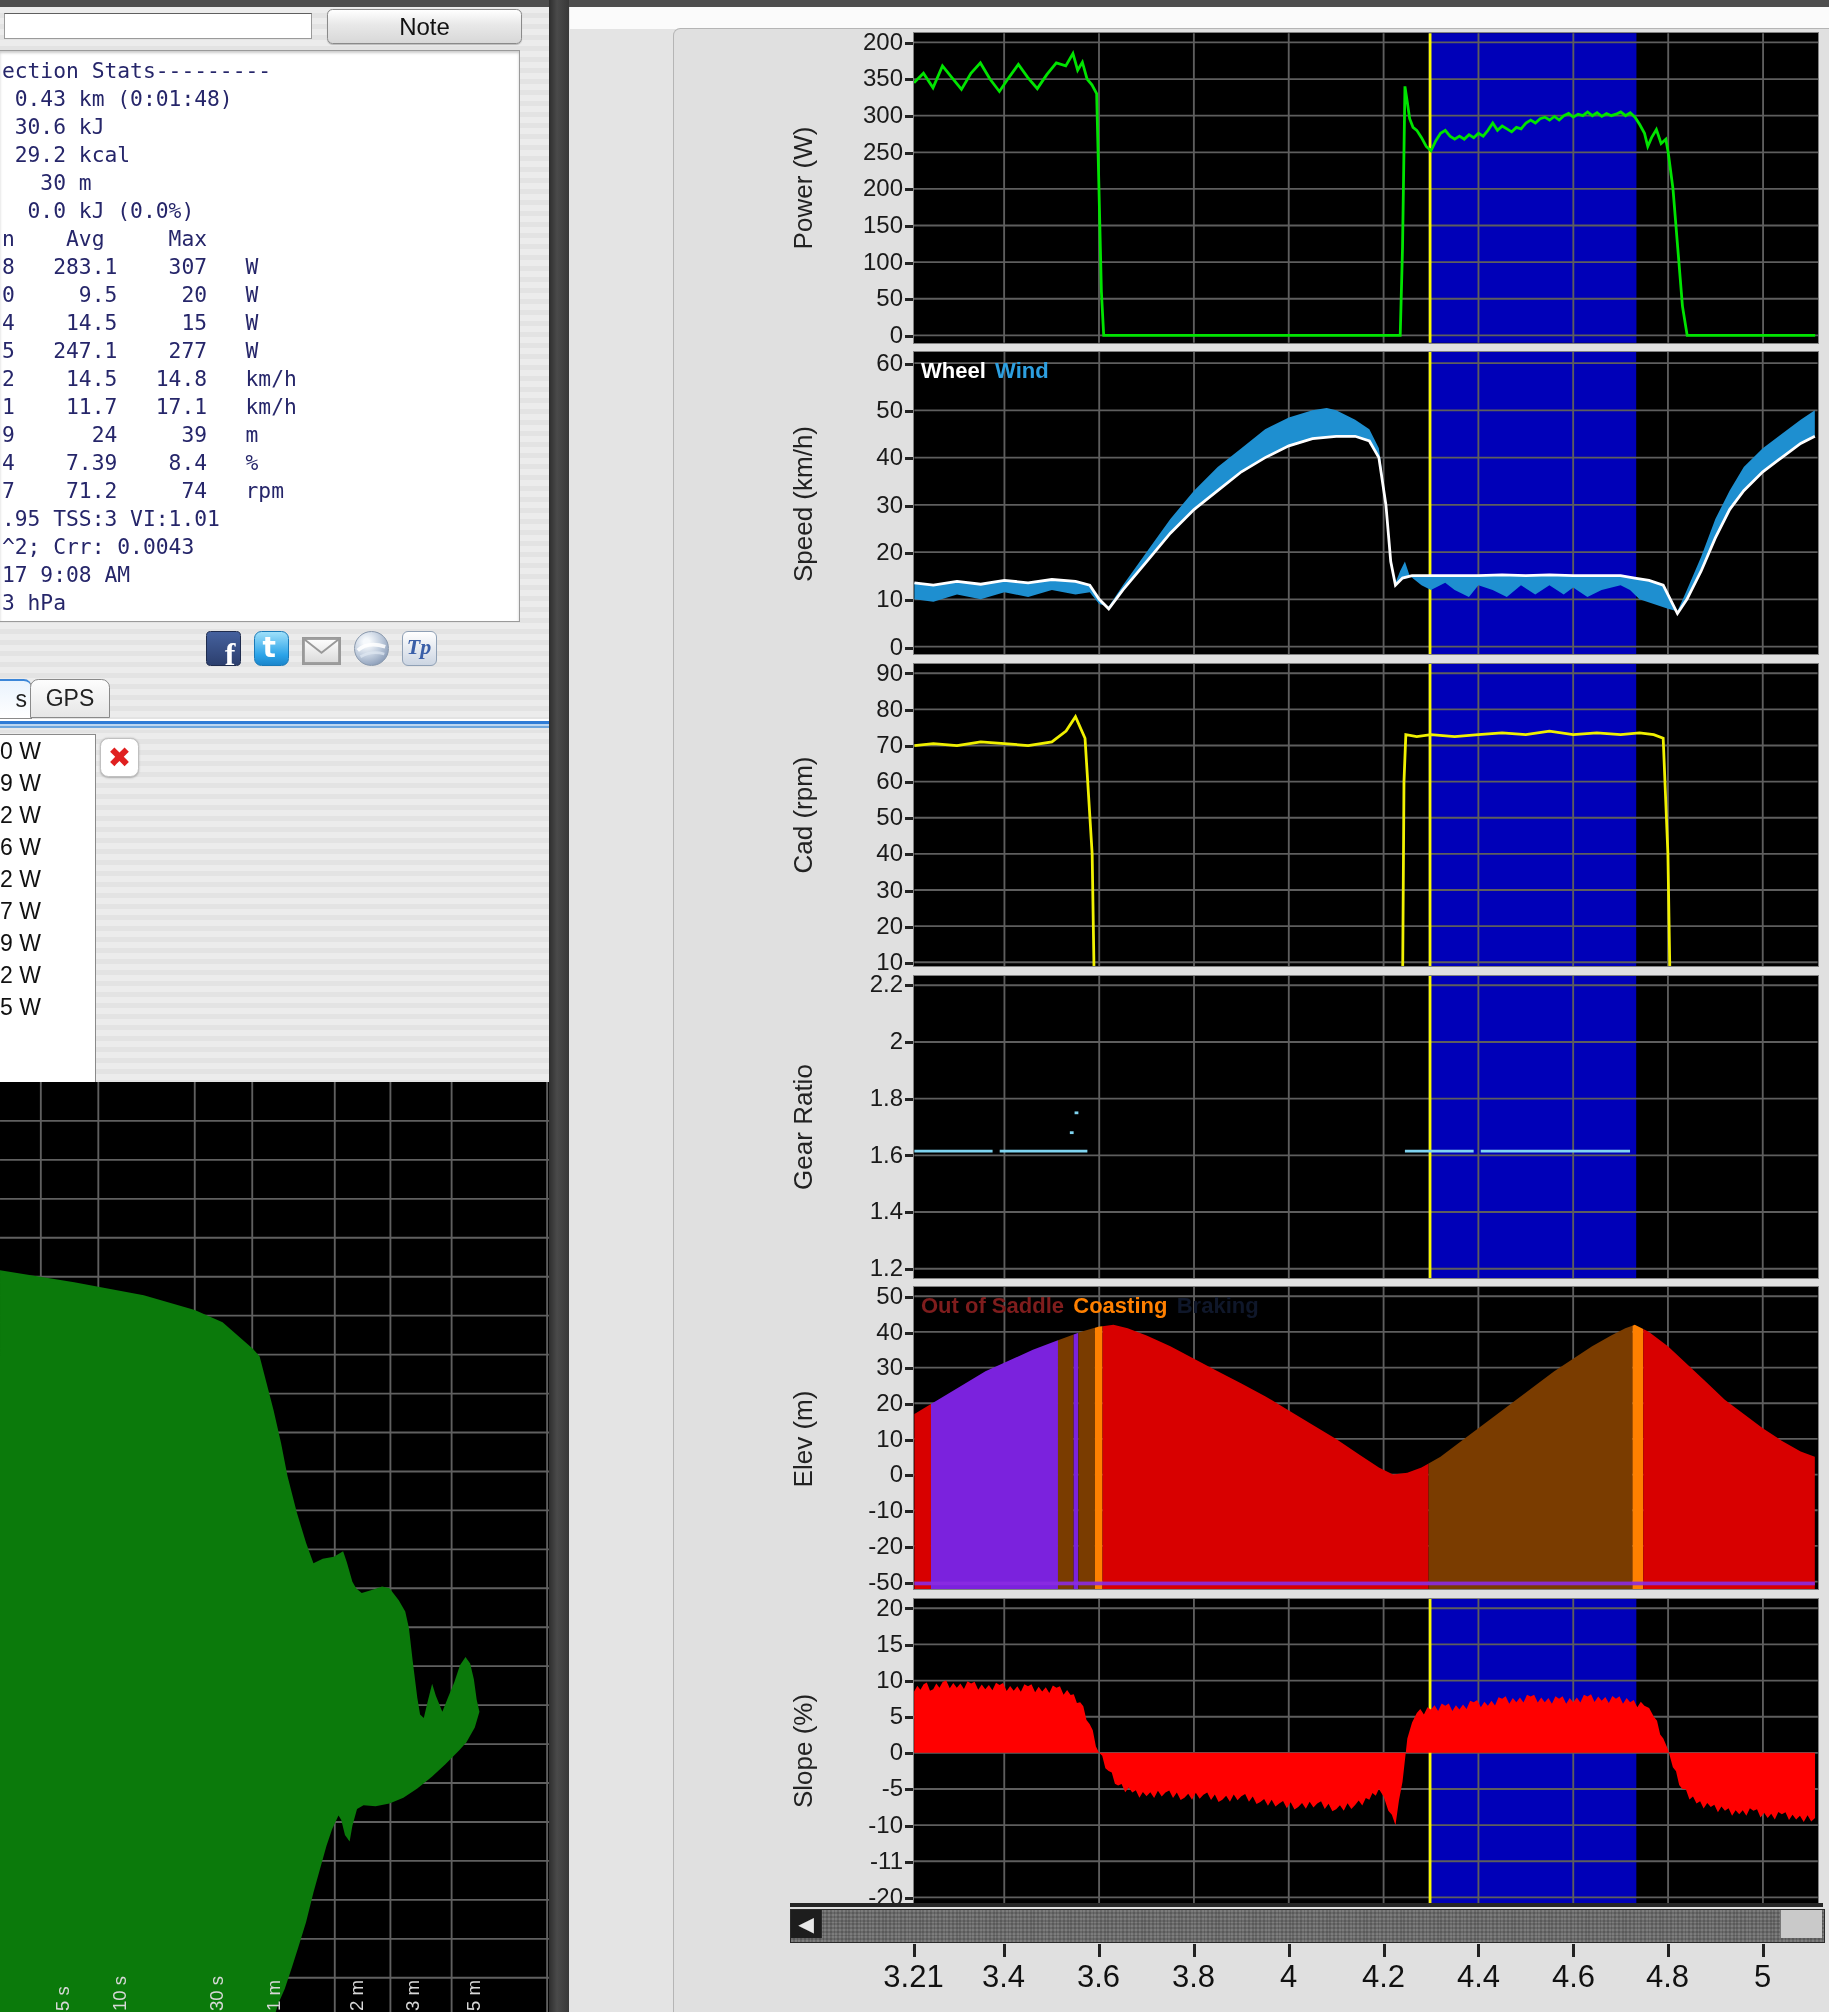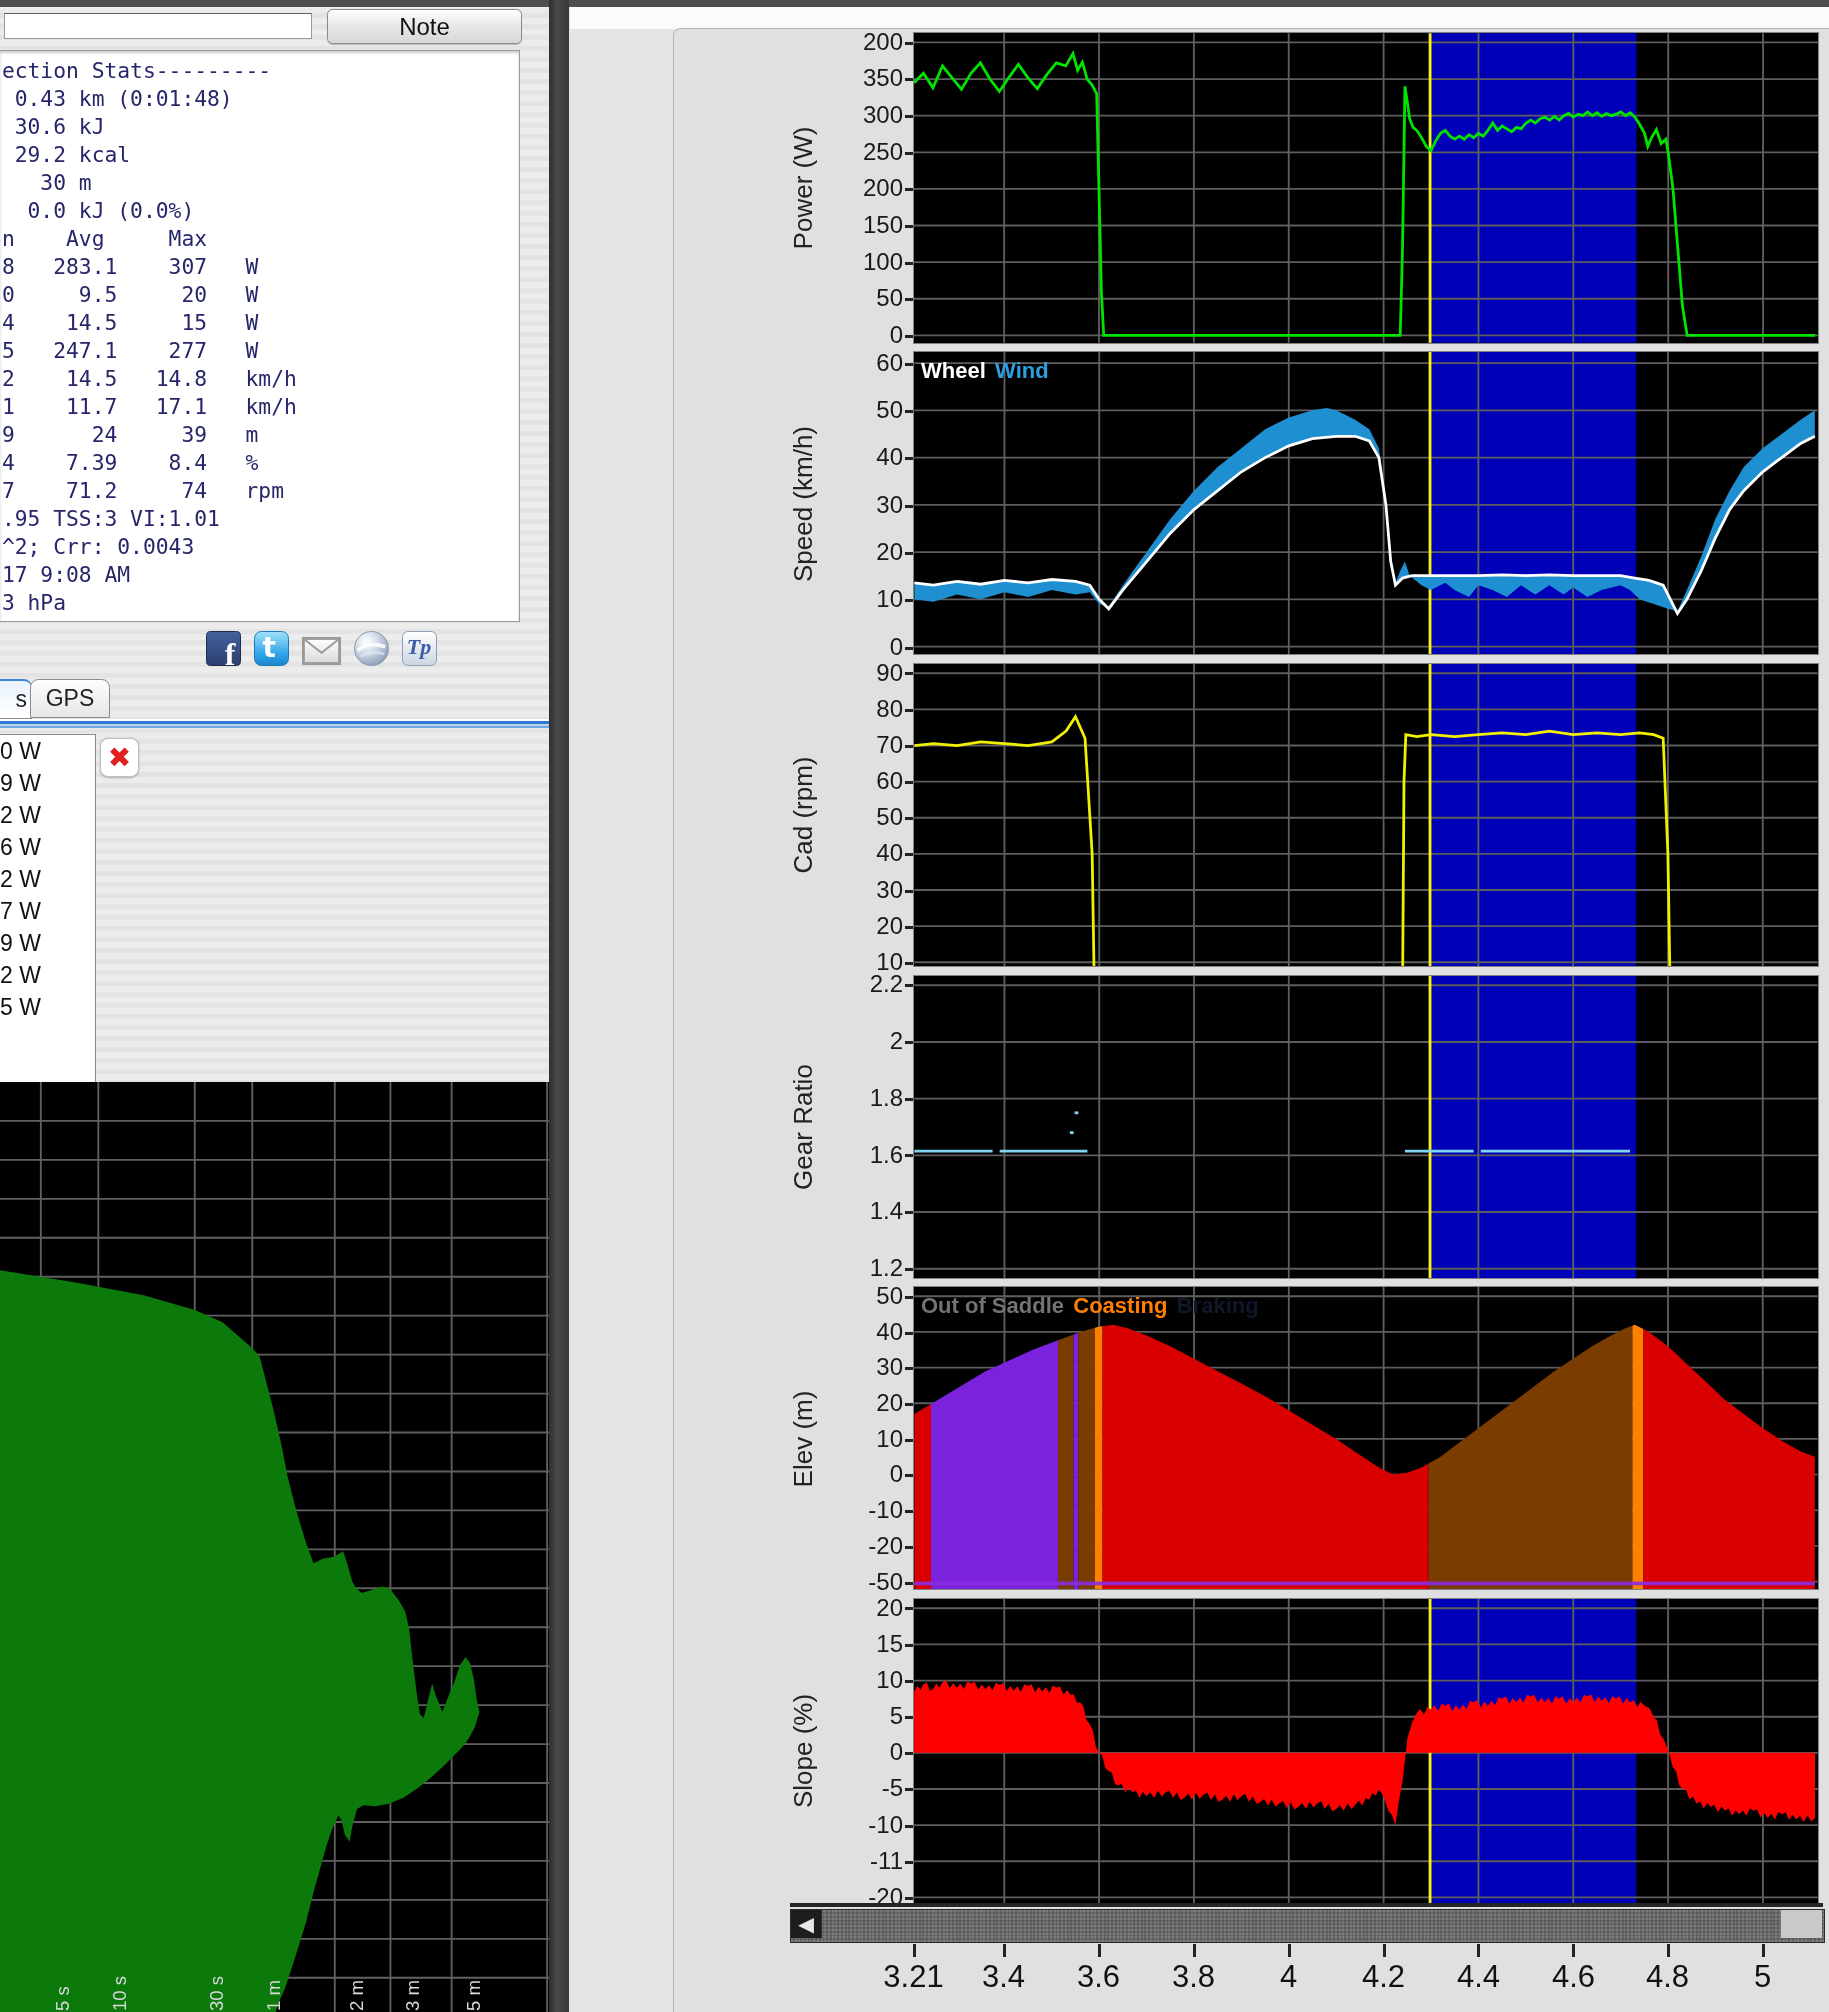--- a/index.html
+++ b/index.html
@@ -389,21 +389,21 @@
       <div class="ytick-dash" style="left: 905px; top: 1439px;"></div>
       <div class="ytick" style="left: 799px; top: 1460px;">0</div>
       <div class="ytick-dash" style="left: 905px; top: 1474px;"></div>
       <div class="ytick" style="left: 799px; top: 1496px;">-10</div>
       <div class="ytick-dash" style="left: 905px; top: 1510px;"></div>
       <div class="ytick" style="left: 799px; top: 1532px;">-20</div>
       <div class="ytick-dash" style="left: 905px; top: 1546px;"></div>
       <div class="ytick" style="left: 799px; top: 1568px;">-50</div>
       <div class="ytick-dash" style="left: 905px; top: 1582px;"></div>
       <div class="ytitle" style="left: 654px; top: 1424px; width: 297px;">Elev (m)</div>
-      <div class="legend" style="left: 921px; top: 1293px;"><span style="color: #737373;">Out of Saddle</span><span style="color: rgb(255, 128, 0);">Coasting</span><span style="color: #0f172a;">Braking</span></div>
+      <div class="legend" style="left: 921px; top: 1293px;"><span style="color: #7f1d1d;">Out of Saddle</span><span style="color: rgb(255, 128, 0);">Coasting</span><span style="color: #0f172a;">Braking</span></div>
       <div class="plot" style="left: 914px; top: 1599px; width: 904px; height: 304px;"><svg width="904" height="304" viewBox="0 0 975 328">
           <rect x="555.086" y="0" width="224.08079999999984" height="328" fill="#0000B8"></rect>
           <line x1="0" y1="10" x2="975" y2="10" stroke="#5e5e5e" stroke-width="2"></line>
           <line x1="0" y1="49" x2="975" y2="49" stroke="#5e5e5e" stroke-width="2"></line>
           <line x1="0" y1="88" x2="975" y2="88" stroke="#5e5e5e" stroke-width="2"></line>
           <line x1="0" y1="127" x2="975" y2="127" stroke="#5e5e5e" stroke-width="2"></line>
           <line x1="0" y1="166" x2="975" y2="166" stroke="#5e5e5e" stroke-width="2"></line>
           <line x1="0" y1="205" x2="975" y2="205" stroke="#5e5e5e" stroke-width="2"></line>
           <line x1="0" y1="244" x2="975" y2="244" stroke="#5e5e5e" stroke-width="2"></line>
           <line x1="0" y1="283" x2="975" y2="283" stroke="#5e5e5e" stroke-width="2"></line>

